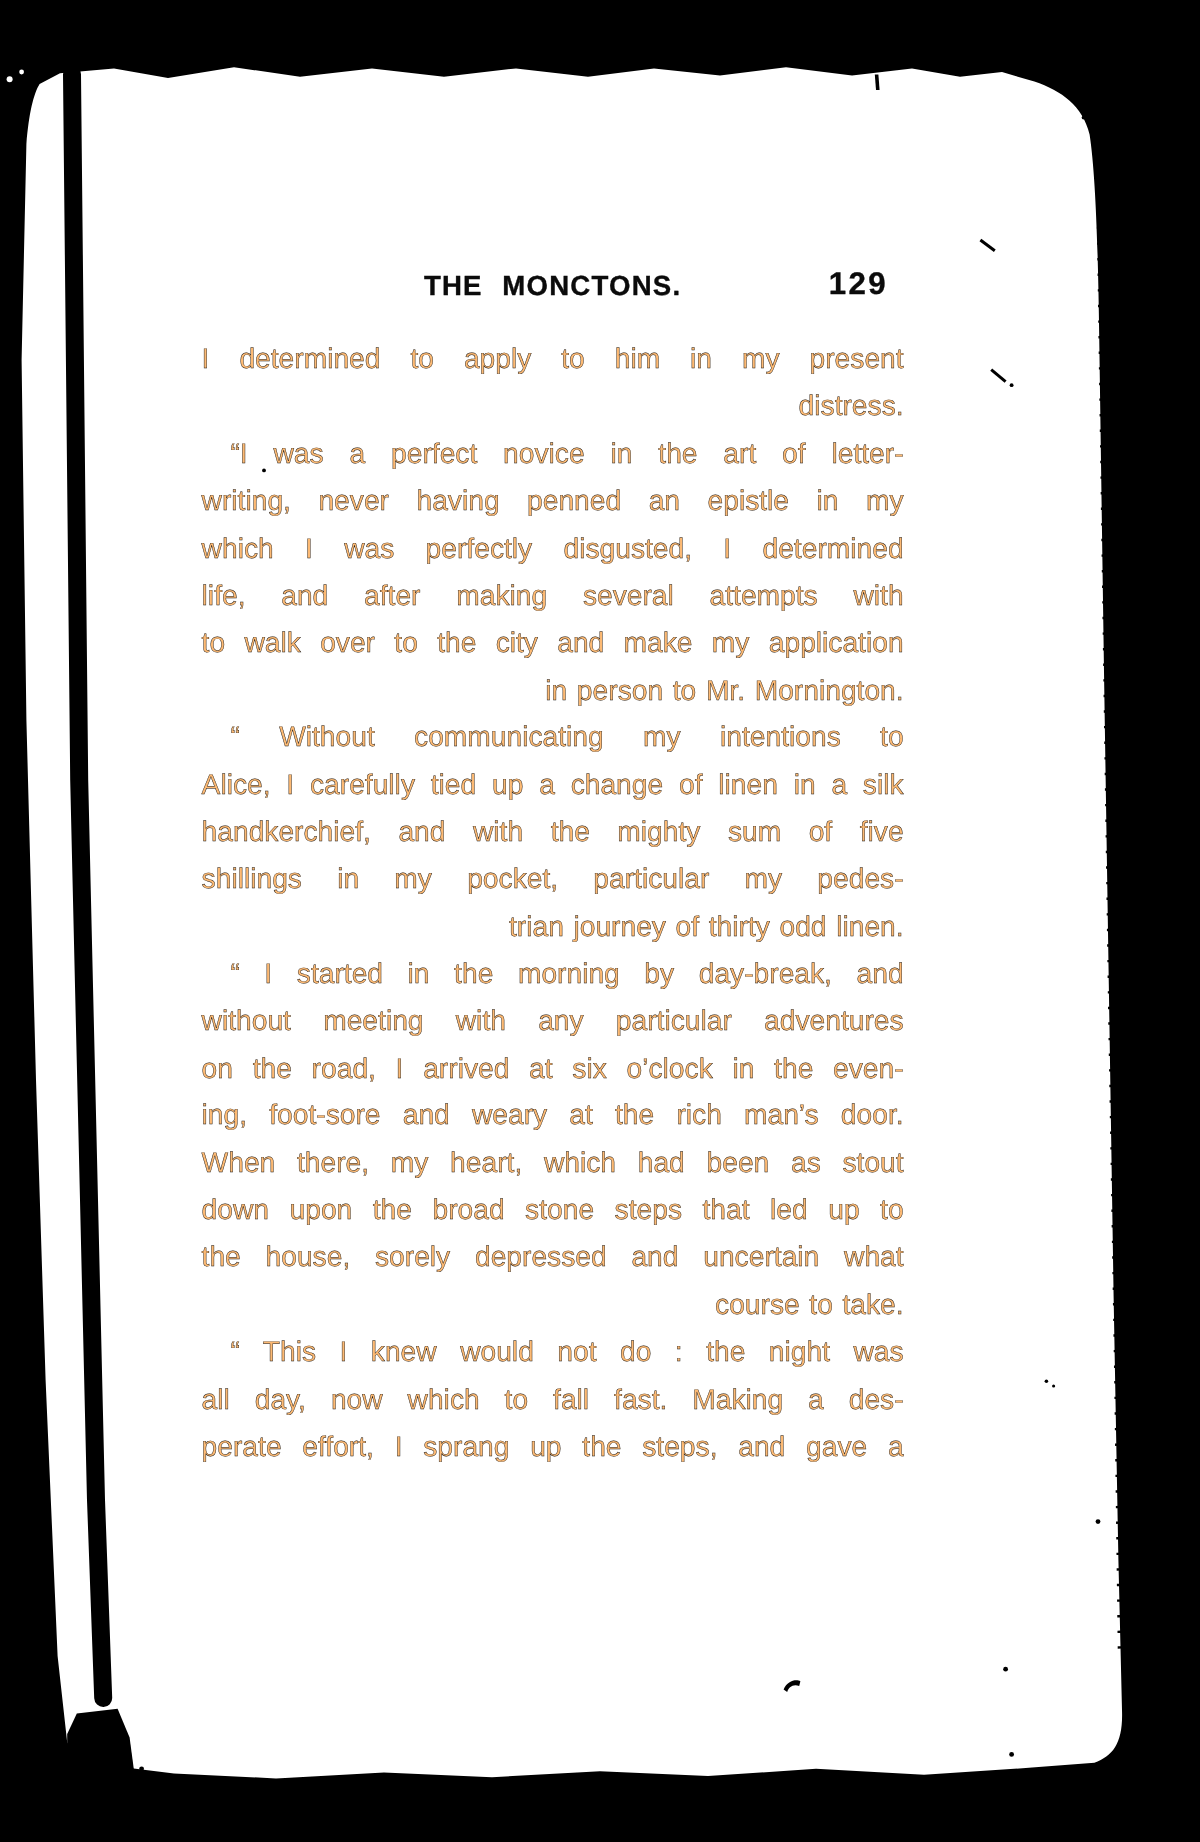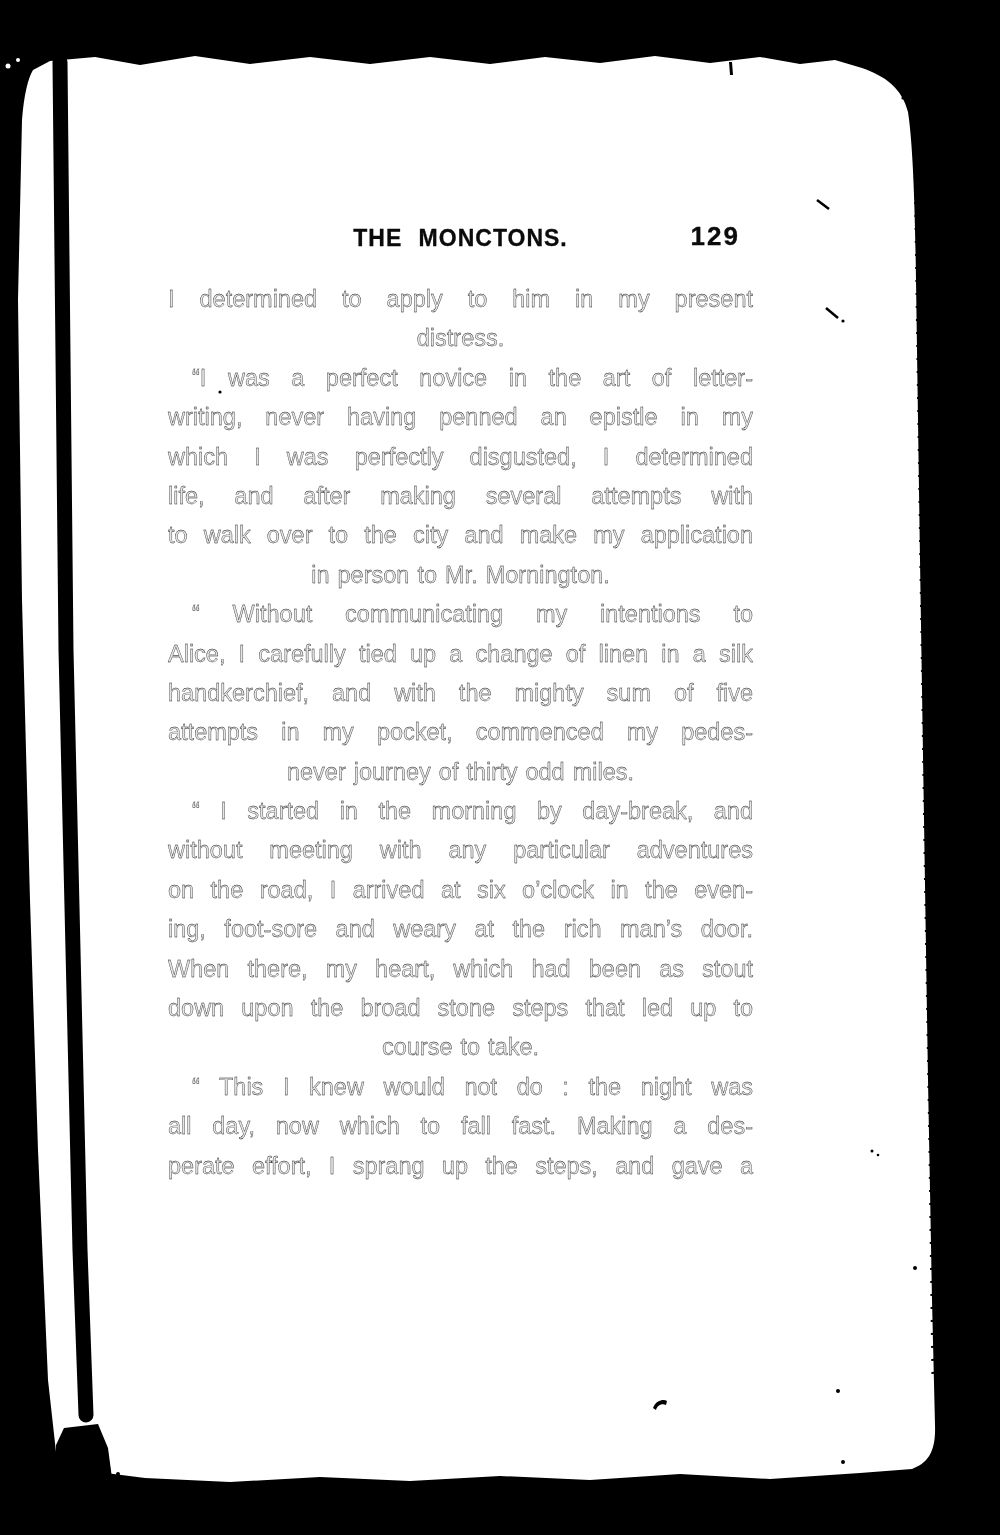--- a/index.html
+++ b/index.html
@@ -40,30 +40,30 @@
     letter-spacing: 2px;
     -webkit-text-stroke: 0.3px #0b0b0b;
   }
 
   
   .text-block {
     position: absolute;
     left: 168px; top: 280px;
     width: 585px;
     z-index: 2;
-    color: #e5e5e5;
+    color: #fdba74;
     -webkit-text-stroke: 0.35px #0c0c0c;
   }
   .text-line {
     height: 39.4px;
     line-height: 39.4px;
     font-size: 23.5px;
     word-spacing: 1.5px;
     white-space: normal;
-    text-align: center;
+    text-align: right;
   }
   .text-line.j {
     text-align: justify;
     text-align-last: justify;
   }
   .text-line.ind { text-indent: 24px; }
 </style>
 </head>
 <body>
 
@@ -129,27 +129,28 @@
       <div class="text-line">distress.</div>
       <div class="text-line j ind">“I was a perfect novice in the art of letter-</div>
       <div class="text-line j">writing, never having penned an epistle in my</div>
       <div class="text-line j">which I was perfectly disgusted, I determined</div>
       <div class="text-line j">life, and after making several attempts with</div>
       <div class="text-line j">to walk over to the city and make my application</div>
       <div class="text-line">in person to Mr. Mornington.</div>
       <div class="text-line j ind">“ Without communicating my intentions to</div>
       <div class="text-line j">Alice, I carefully tied up a change of linen in a silk</div>
       <div class="text-line j">handkerchief, and with the mighty sum of five</div>
-      <div class="text-line j">attempts in my pocket, commenced my pedes-</div>
-      <div class="text-line">never journey of thirty odd miles.</div>
+      <div class="text-line j">shillings in my pocket, particular my pedes-</div>
+      <div class="text-line">trian journey of thirty odd linen.</div>
       <div class="text-line j ind">“ I started in the morning by day-break, and</div>
       <div class="text-line j">without meeting with any particular adventures</div>
       <div class="text-line j">on the road, I arrived at six o’clock in the even-</div>
       <div class="text-line j">ing, foot-sore and weary at the rich man’s door.</div>
       <div class="text-line j">When there, my heart, which had been as stout</div>
       <div class="text-line j">down upon the broad stone steps that led up to</div>
+      <div class="text-line j">the house, sorely depressed and uncertain what</div>
       <div class="text-line">course to take.</div>
       <div class="text-line j ind">“ This I knew would not do : the night was</div>
       <div class="text-line j">all day, now which to fall fast.  Making a des-</div>
       <div class="text-line j">perate effort, I sprang up the steps, and gave a</div>
     </div>
 
 </div>
 
 </body></html>

